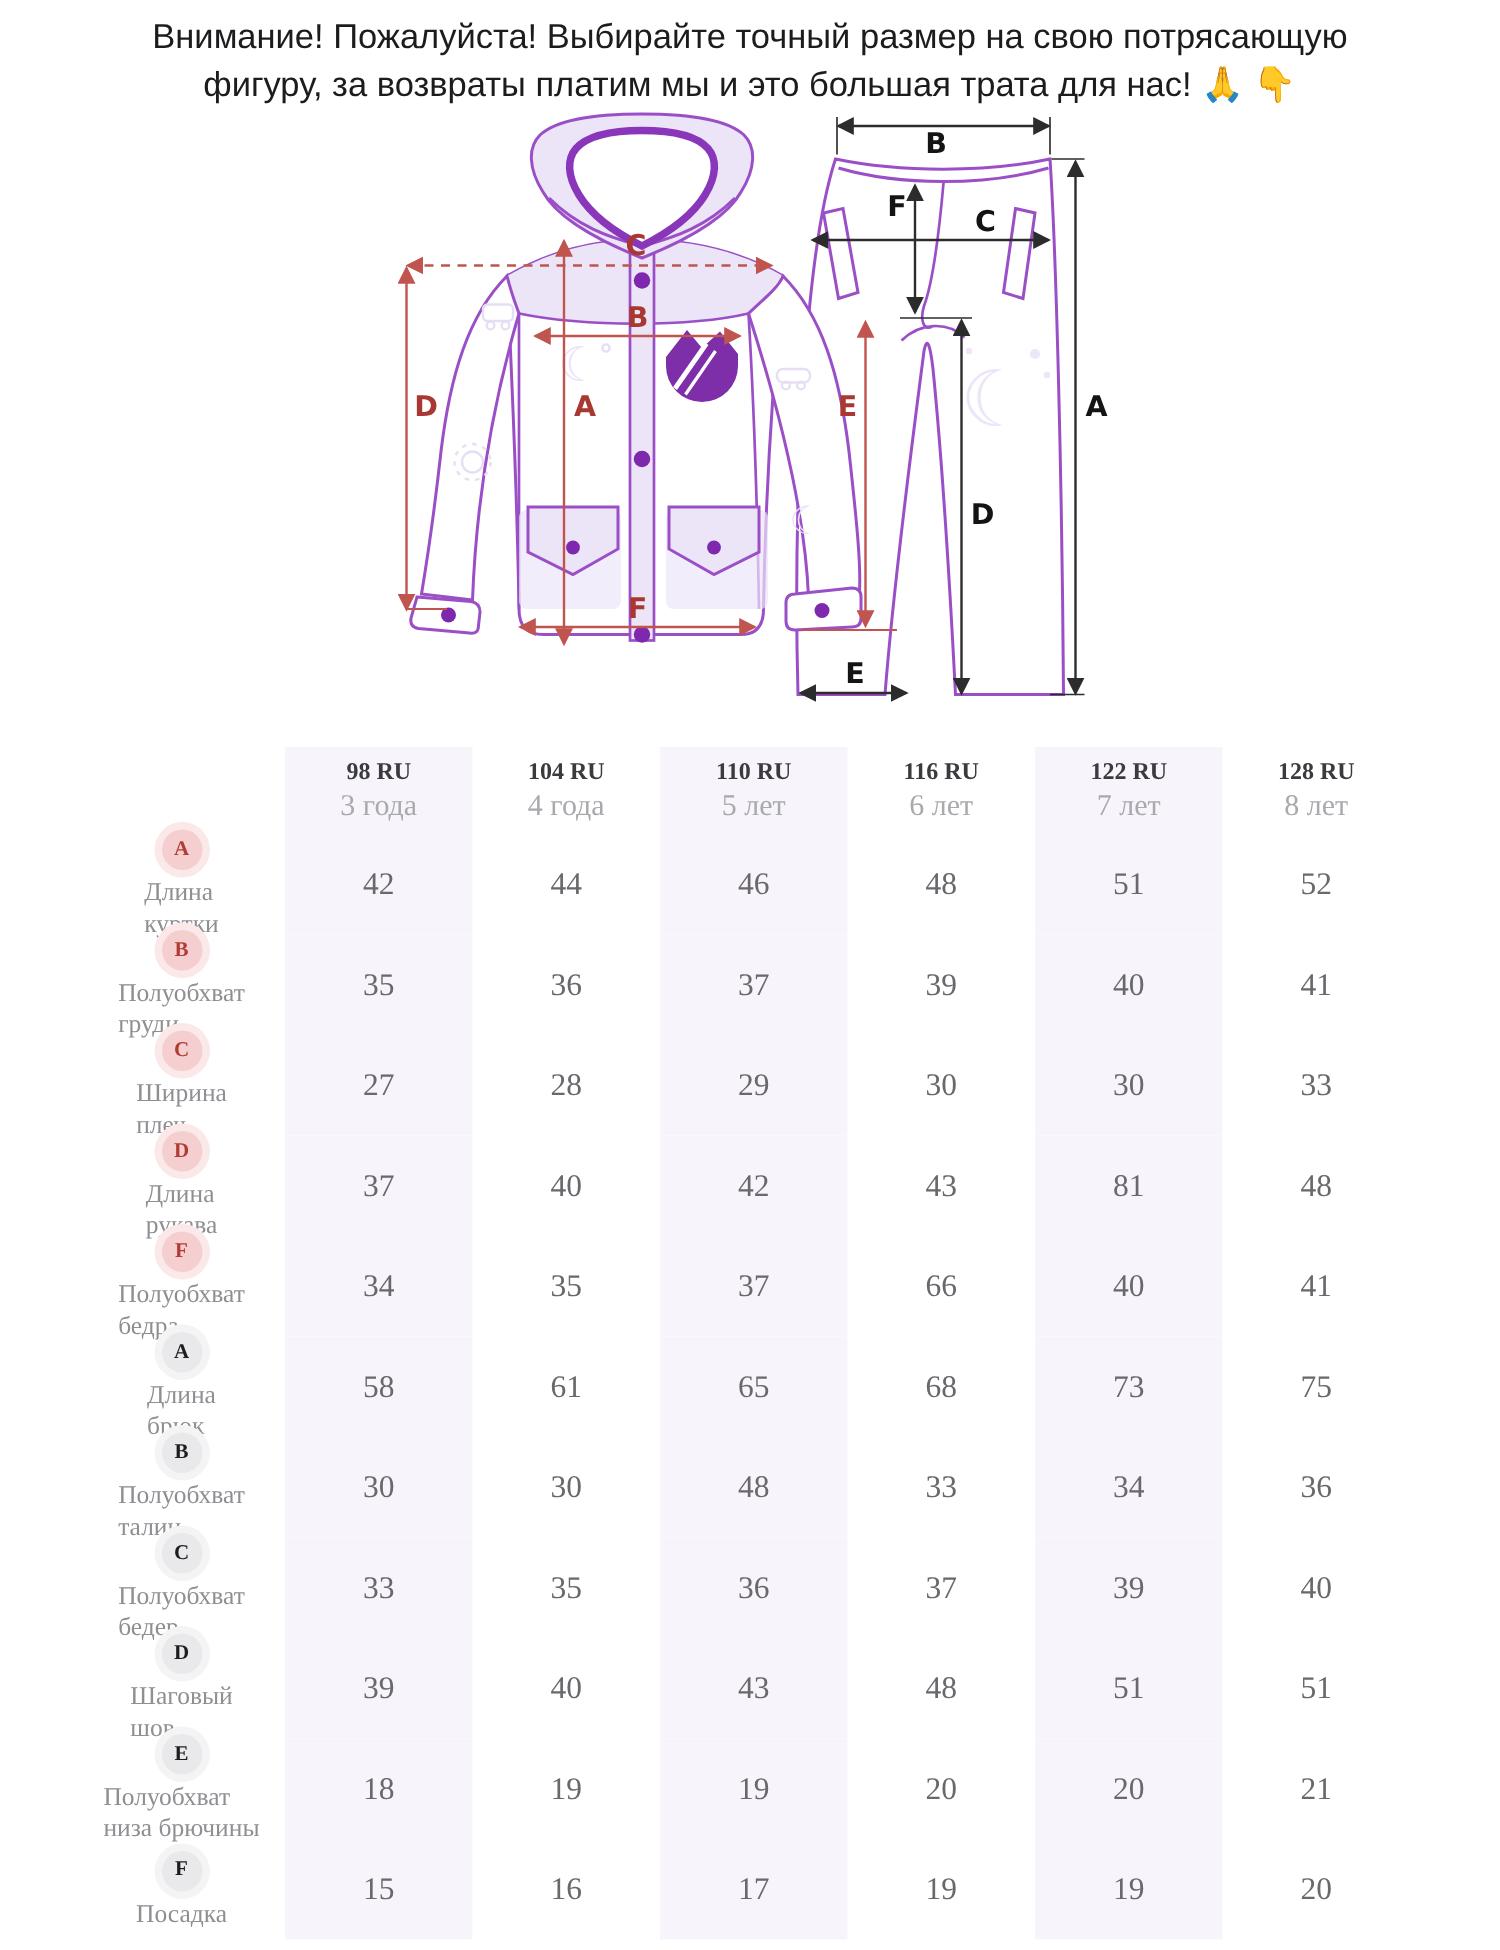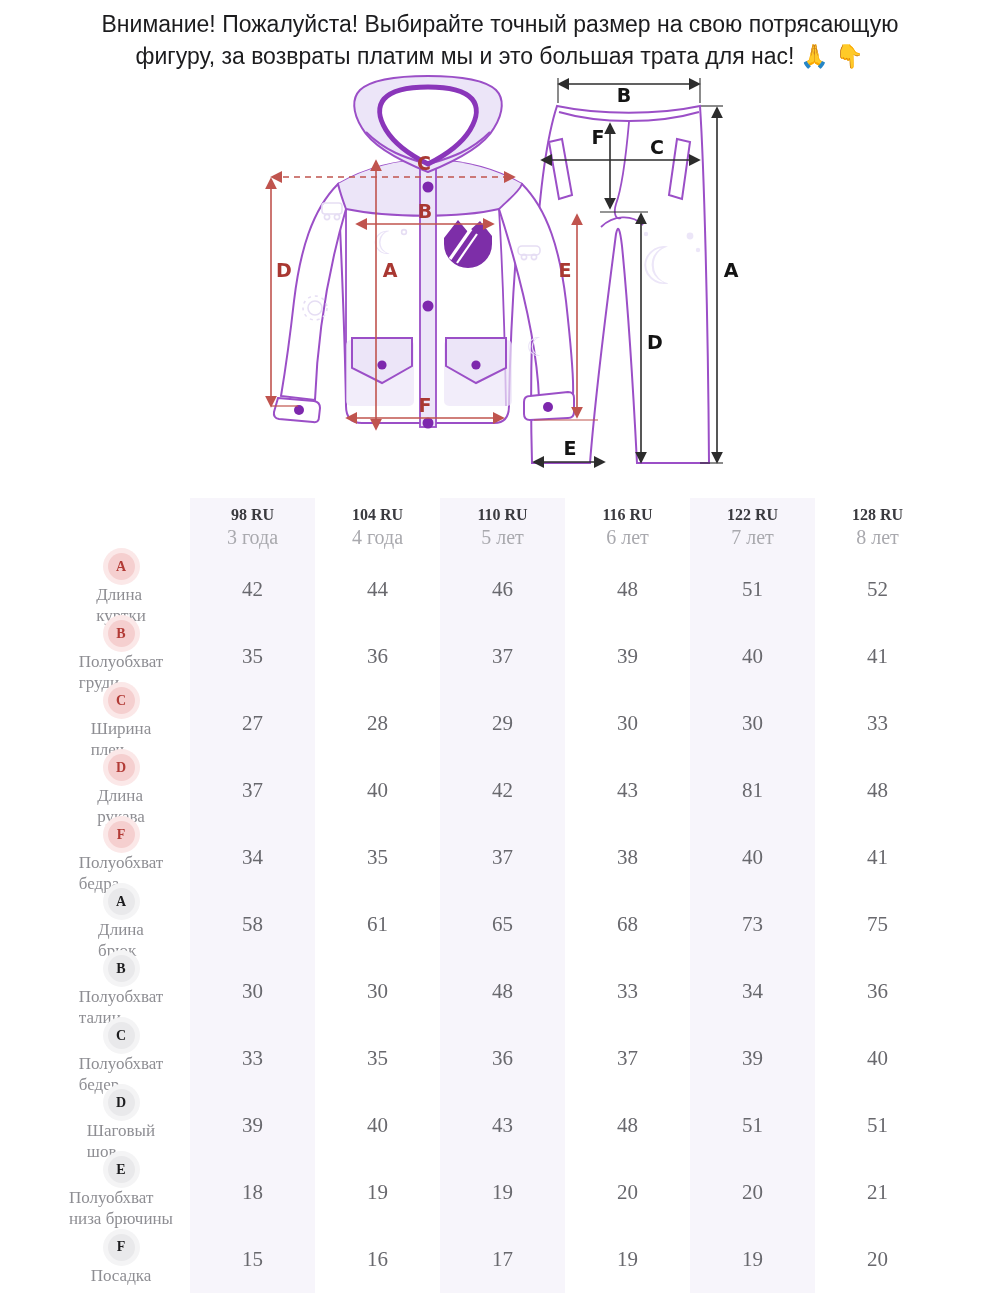--- a/index.html
+++ b/index.html
@@ -242,21 +242,21 @@
     <div class="cell val stripe">81</div>
     <div class="cell val">48</div>
     <div class="cell rowlab jacket">
       <div class="letter">F</div>
       <div class="lbl">Полуобхват
 бедра</div>
     </div>
     <div class="cell val stripe">34</div>
     <div class="cell val">35</div>
     <div class="cell val stripe">37</div>
-    <div class="cell val">38</div>
+    <div class="cell val">66</div>
     <div class="cell val stripe">40</div>
     <div class="cell val">41</div>
     <div class="cell rowlab pants">
       <div class="letter">A</div>
       <div class="lbl">Длина
 брюк</div>
     </div>
     <div class="cell val stripe">58</div>
     <div class="cell val">61</div>
     <div class="cell val stripe">65</div>

